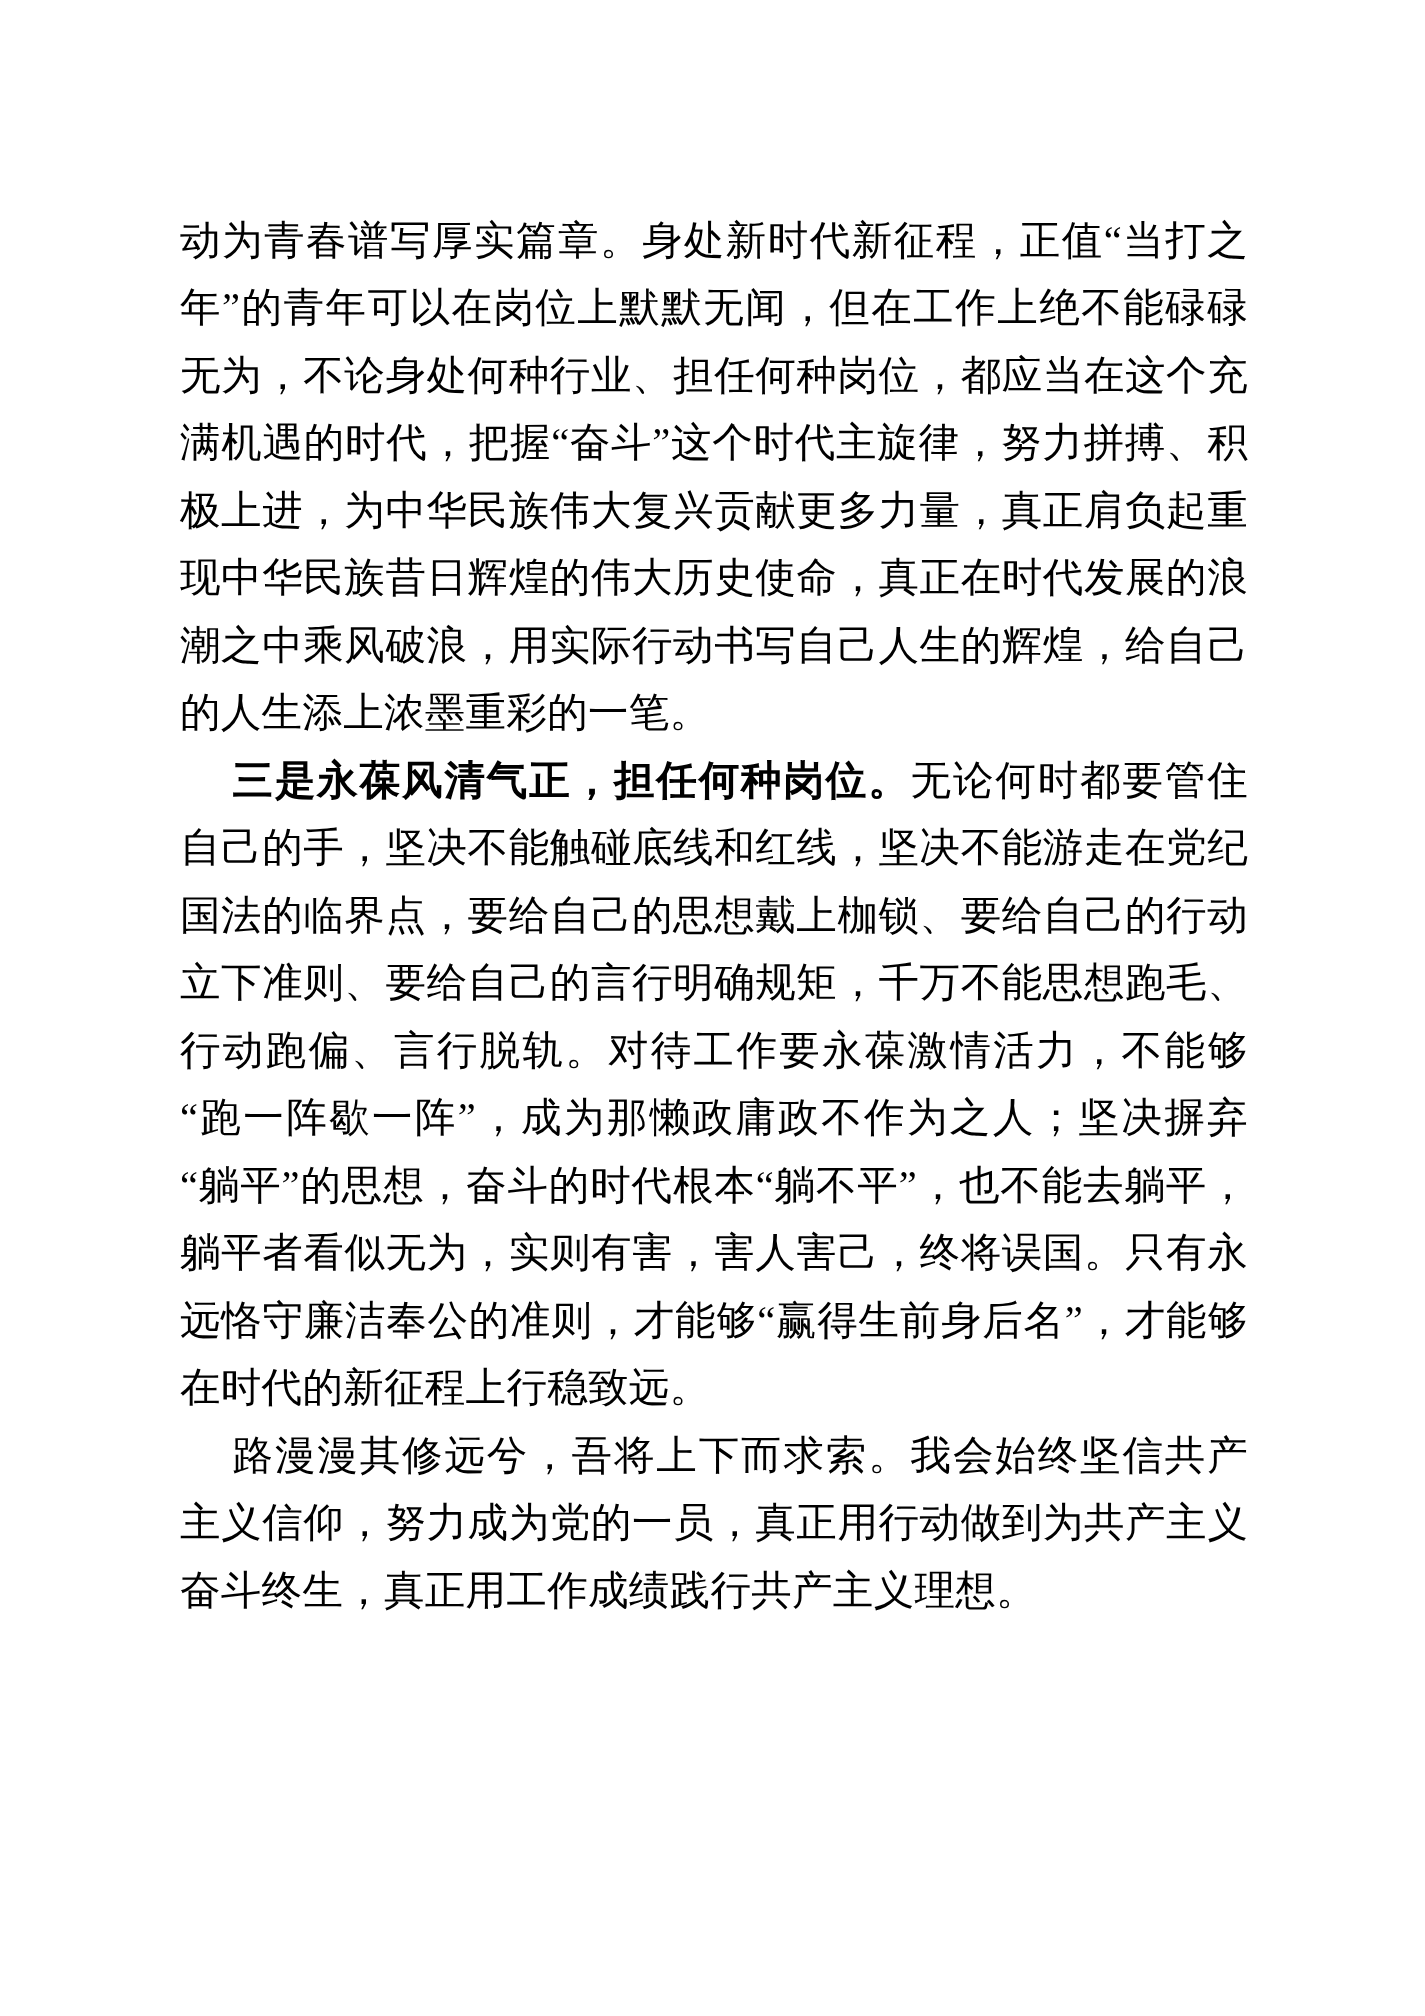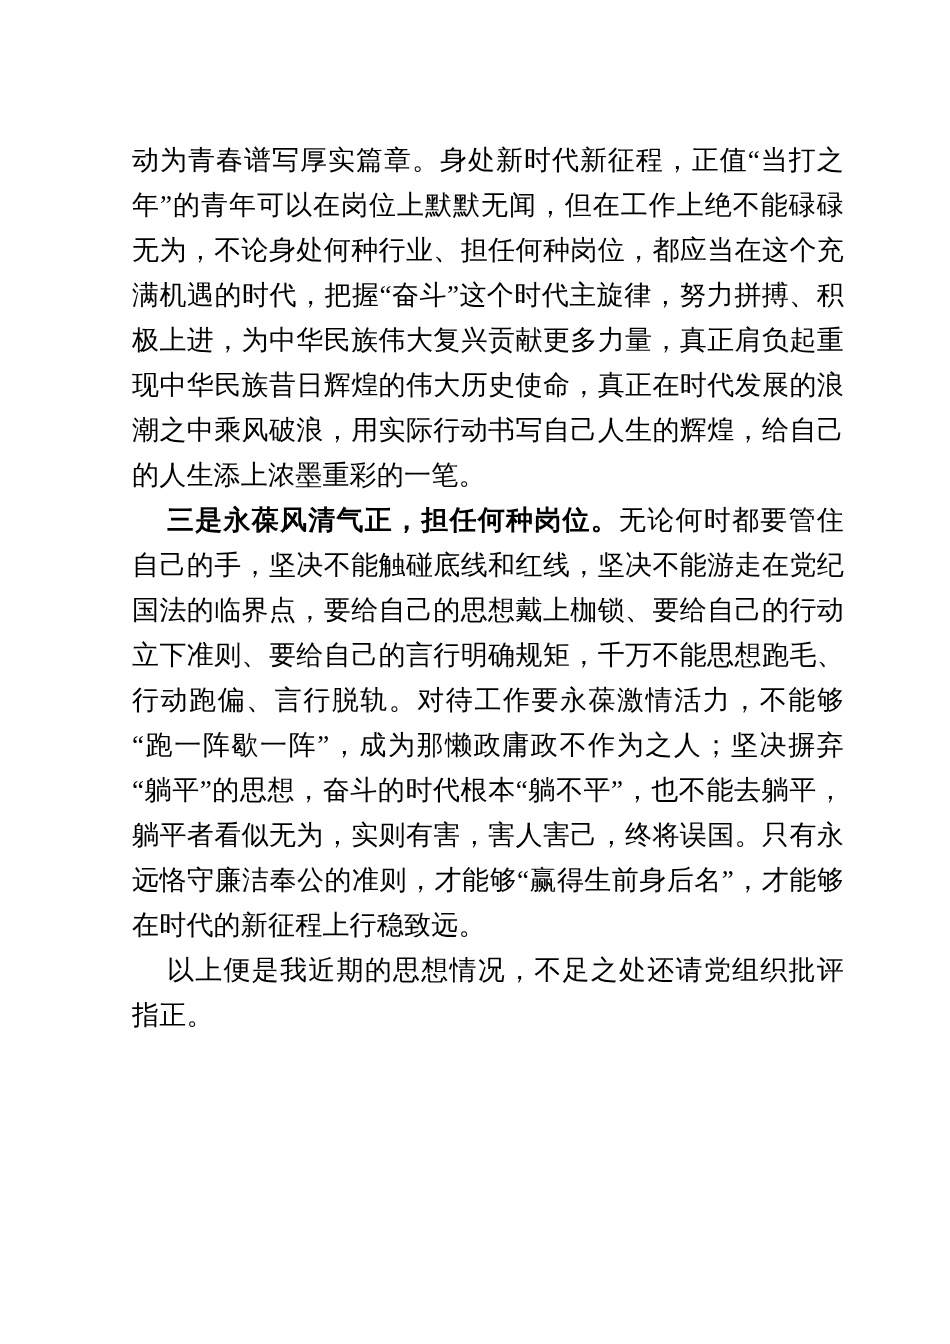--- a/index.html
+++ b/index.html
@@ -12,21 +12,20 @@
     background: #ffffff;
     overflow: hidden;
   }
   .page {
     position: relative;
     width: 924px;
     height: 1344px;
     background: #ffffff;
     font-family: "Liberation Serif", "DejaVu Serif", serif;
     color: #000000;
-    margin-left: 12px;
   }
   .content {
     position: absolute;
     top: 0;
     left: 120px;
     width: 712px;
     padding-top: 138px;
     box-sizing: content-box;
   }
   p.para {
@@ -49,17 +48,17 @@
 </head>
 <body>
 
 <div class="page">
   <div class="content">
 
     <p class="para"><span>动为青春谱写厚实篇章。身处新时代新征程，正值“当打之年”的青年可以在岗位上默默无闻，但在工作上绝不能碌碌无为，不论身处何种行业、担任何种岗位，都应当在这个充满机遇的时代，把握“奋斗”这个时代主旋律，努力拼搏、积极上进，为中华民族伟大复兴贡献更多力量，真正肩负起重现中华民族昔日辉煌的伟大历史使命，真正在时代发展的浪潮之中乘风破浪，用实际行动书写自己人生的辉煌，给自己的人生添上浓墨重彩的一笔。</span></p>
 
     <p class="para indent"><span class="lead">三是永葆风清气正，担任何种岗位。</span><span>无论何时都要管住自己的手，坚决不能触碰底线和红线，坚决不能游走在党纪国法的临界点，要给自己的思想戴上枷锁、要给自己的行动立下准则、要给自己的言行明确规矩，千万不能思想跑毛、行动跑偏、言行脱轨。对待工作要永葆激情活力，不能够“跑一阵歇一阵”，成为那懒政庸政不作为之人；坚决摒弃“躺平”的思想，奋斗的时代根本“躺不平”，也不能去躺平，躺平者看似无为，实则有害，害人害己，终将误国。只有永远恪守廉洁奉公的准则，才能够“赢得生前身后名”，才能够在时代的新征程上行稳致远。</span></p>
 
+    <p class="para indent"><span>路漫漫其修远兮，吾将上下而求索。我会始终坚信共产主义信仰，努力成为党的一员，真正用行动做到为共产主义奋斗终生，真正用工作成绩践行共产主义理想。</span></p>
 
-    <p class="para indent"><span>以上便是我近期的思想情况，不足之处还请党组织批评指正。</span></p>
 
   </div>
 </div>
 
 </body></html>

